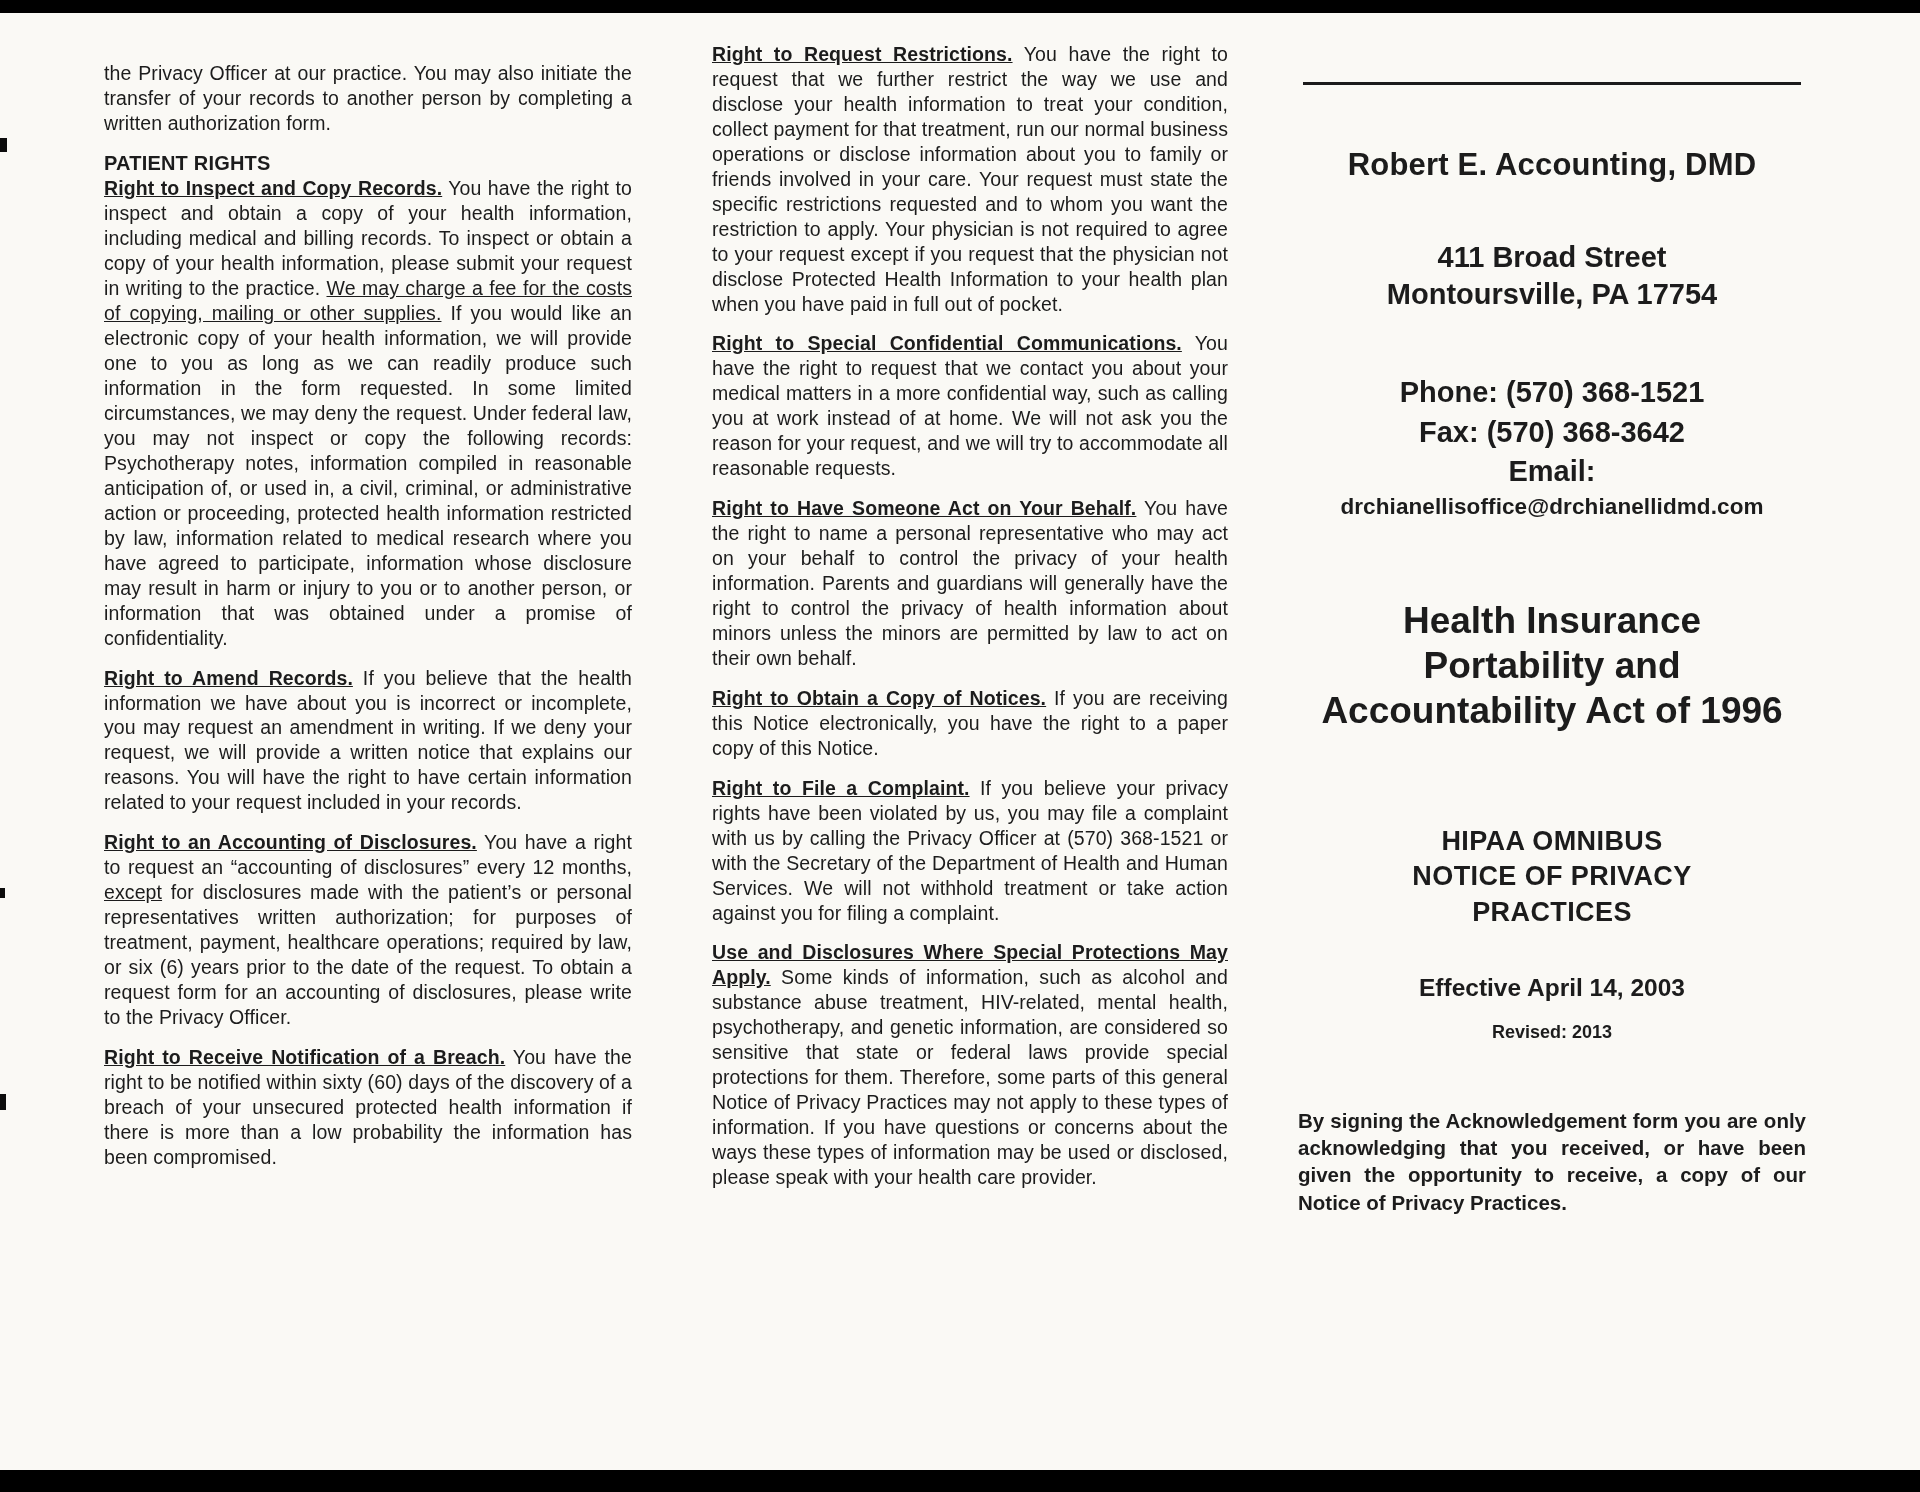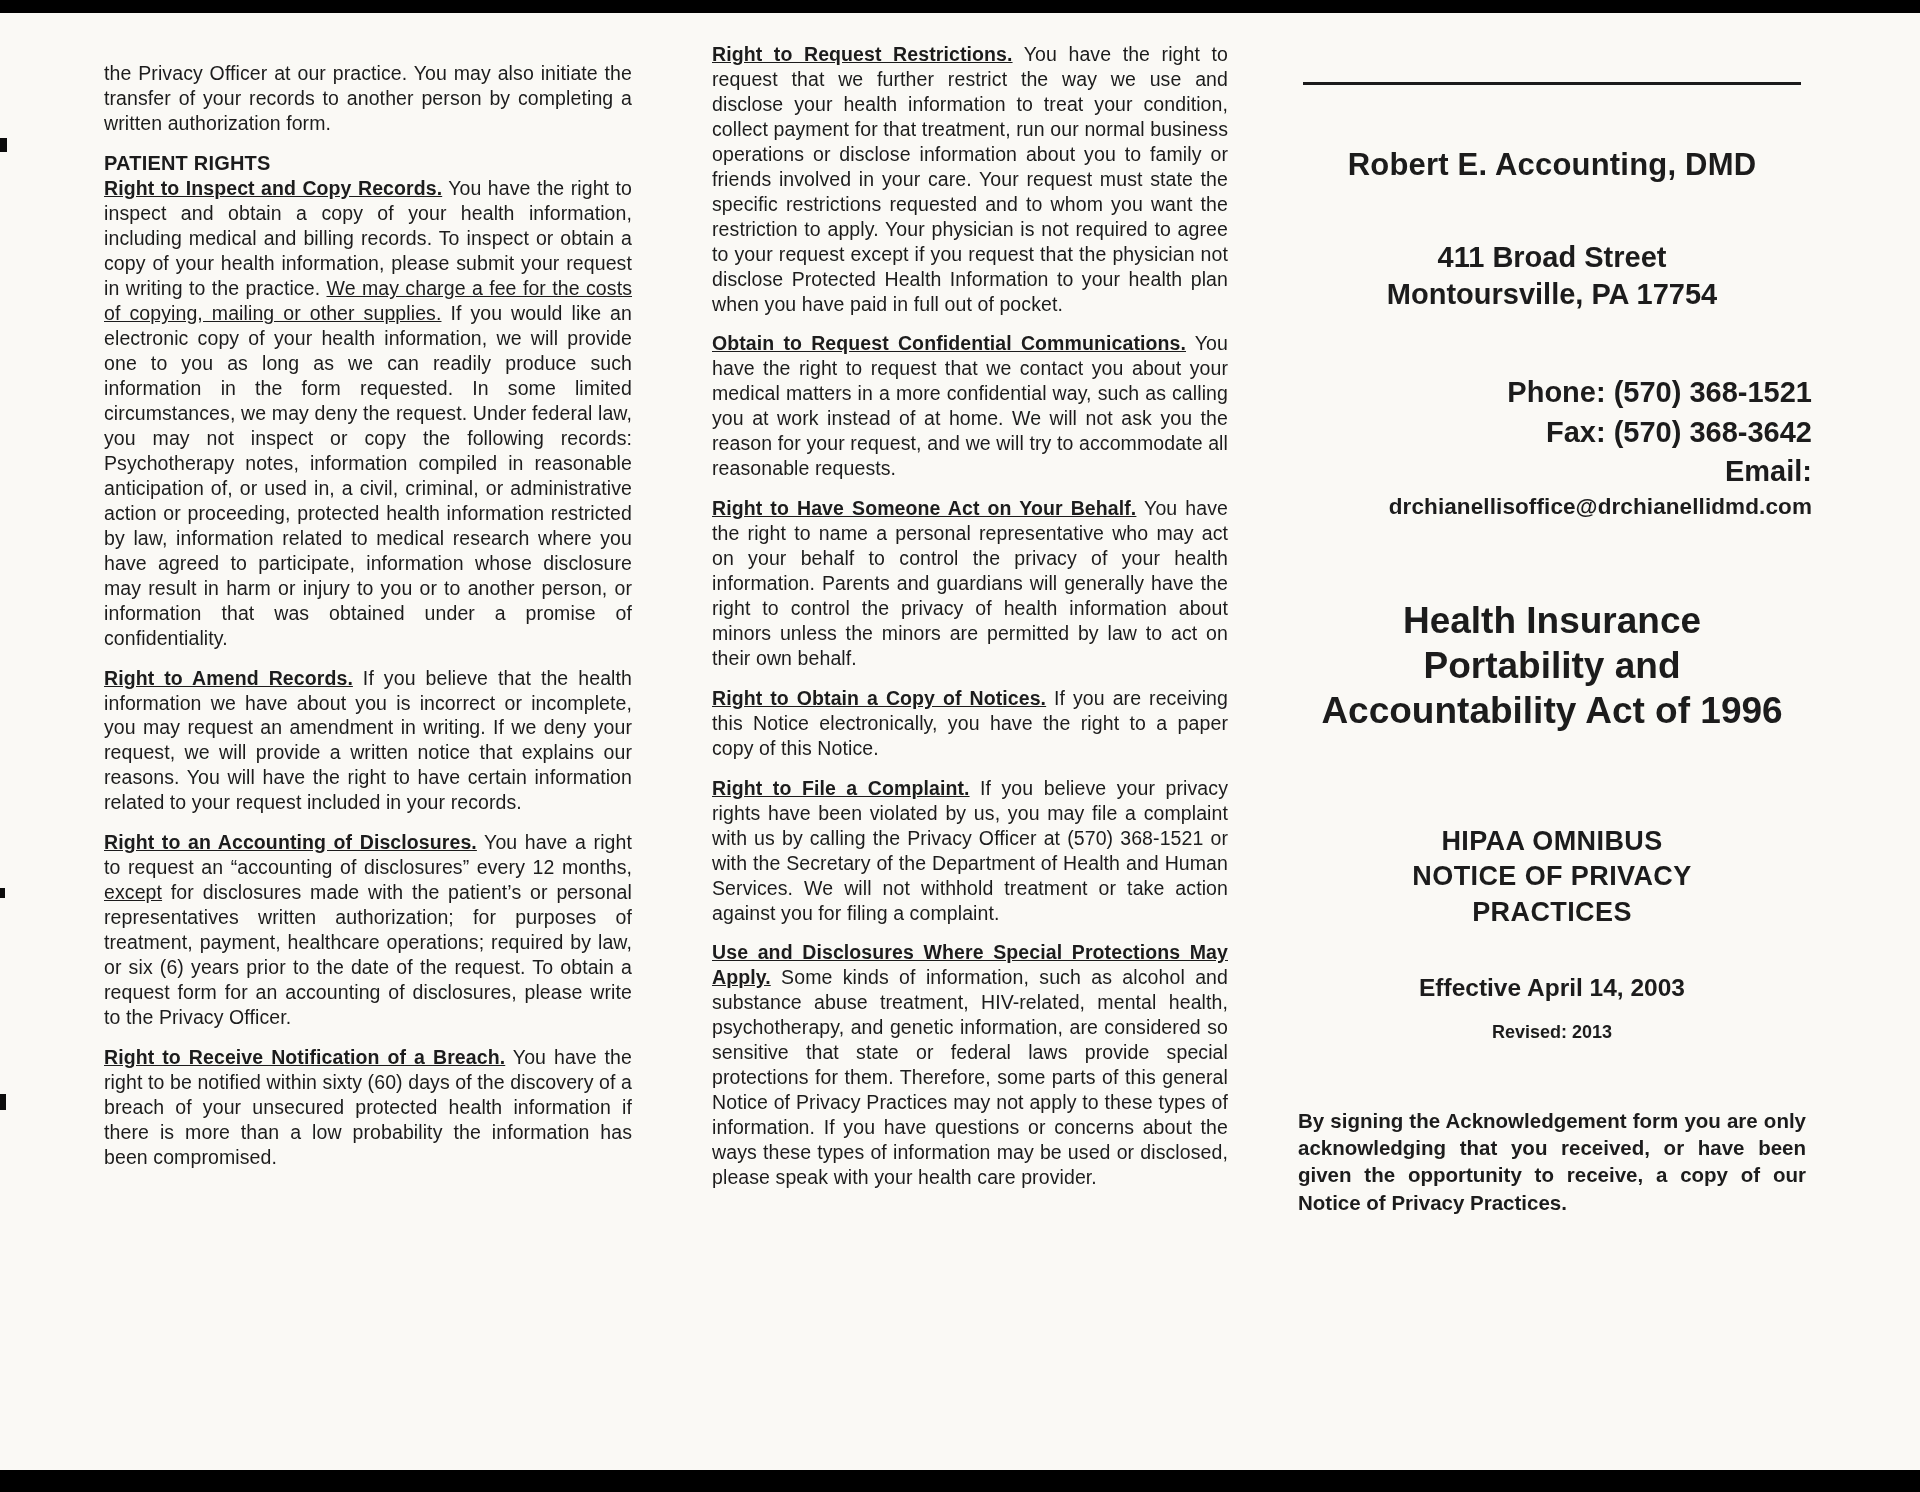--- a/index.html
+++ b/index.html
@@ -41,21 +41,21 @@
 
   .panel {
     position: absolute;
     left: 1292px; top: 60px; width: 520px;
     text-align: center;
     font-weight: bold;
   }
   .rule { height: 3px; background: #1b1b1b; width: 498px; margin: 22px auto 0 auto; }
   .practice-name { font-size: 31px; margin: 62px 0 0 0; letter-spacing: 0.2px; }
   .addr { font-size: 29px; line-height: 1.28; margin-top: 56px; }
-  .contact { font-size: 29px; line-height: 1.36; margin-top: 60px; text-align: right; }
+  .contact { font-size: 29px; line-height: 1.36; margin-top: 60px; }
   .contact .email { font-size: 22.5px; letter-spacing: 0.1px; }
   .act-title { font-size: 37px; line-height: 1.22; margin-top: 76px; white-space: pre-line; }
   .notice-title { font-size: 27px; line-height: 1.32; margin-top: 90px; white-space: pre-line; letter-spacing: 0.4px; }
   .effective { font-size: 24.5px; margin-top: 44px; }
   .revised { font-size: 18px; margin-top: 20px; }
   .ack {
     font-size: 20.5px; line-height: 1.32;
     margin: 64px 6px 0 6px;
     text-align: justify;
   }
@@ -74,21 +74,21 @@
   <div class="col col1">
       <p class="body-para"><span>the Privacy Officer at our practice. You may also initiate the transfer of your records to another person by completing a written authorization form.</span></p>
       <p class="col-heading">PATIENT RIGHTS</p>
       <p class="body-para"><span class="sec-title">Right to Inspect and Copy Records.</span><span> You have the right to inspect and obtain a copy of your health information, including medical and billing records. To inspect or obtain a copy of your health information, please submit your request in writing to the practice. </span><span class="u">We may charge a fee for the costs of copying, mailing or other supplies.</span><span> If you would like an electronic copy of your health information, we will provide one to you as long as we can readily produce such information in the form requested. In some limited circumstances, we may deny the request. Under federal law, you may not inspect or copy the following records: Psychotherapy notes, information compiled in reasonable anticipation of, or used in, a civil, criminal, or administrative action or proceeding, protected health information restricted by law, information related to medical research where you have agreed to participate, information whose disclosure may result in harm or injury to you or to another person, or information that was obtained under a promise of confidentiality.</span></p>
       <p class="body-para"><span class="sec-title">Right to Amend Records.</span><span> If you believe that the health information we have about you is incorrect or incomplete, you may request an amendment in writing. If we deny your request, we will provide a written notice that explains our reasons. You will have the right to have certain information related to your request included in your records.</span></p>
       <p class="body-para"><span class="sec-title">Right to an Accounting of Disclosures.</span><span> You have a right to request an “accounting of disclosures” every 12 months, </span><span class="u">except</span><span> for disclosures made with the patient’s or personal representatives written authorization; for purposes of treatment, payment, healthcare operations; required by law, or six (6) years prior to the date of the request. To obtain a request form for an accounting of disclosures, please write to the Privacy Officer.</span></p>
       <p class="body-para"><span class="sec-title">Right to Receive Notification of a Breach.</span><span> You have the right to be notified within sixty (60) days of the discovery of a breach of your unsecured protected health information if there is more than a low probability the information has been compromised.</span></p>
     </div>
   <div class="col col2">
       <p class="body-para"><span class="sec-title">Right to Request Restrictions.</span><span> You have the right to request that we further restrict the way we use and disclose your health information to treat your condition, collect payment for that treatment, run our normal business operations or disclose information about you to family or friends involved in your care. Your request must state the specific restrictions requested and to whom you want the restriction to apply. Your physician is not required to agree to your request except if you request that the physician not disclose Protected Health Information to your health plan when you have paid in full out of pocket.</span></p>
-      <p class="body-para"><span class="sec-title">Obtain to Request Confidential Communications.</span><span> You have the right to request that we contact you about your medical matters in a more confidential way, such as calling you at work instead of at home. We will not ask you the reason for your request, and we will try to accommodate all reasonable requests.</span></p>
+      <p class="body-para"><span class="sec-title">Right to Special Confidential Communications.</span><span> You have the right to request that we contact you about your medical matters in a more confidential way, such as calling you at work instead of at home. We will not ask you the reason for your request, and we will try to accommodate all reasonable requests.</span></p>
       <p class="body-para"><span class="sec-title">Right to Have Someone Act on Your Behalf.</span><span> You have the right to name a personal representative who may act on your behalf to control the privacy of your health information. Parents and guardians will generally have the right to control the privacy of health information about minors unless the minors are permitted by law to act on their own behalf.</span></p>
       <p class="body-para"><span class="sec-title">Right to Obtain a Copy of Notices.</span><span> If you are receiving this Notice electronically, you have the right to a paper copy of this Notice.</span></p>
       <p class="body-para"><span class="sec-title">Right to File a Complaint.</span><span> If you believe your privacy rights have been violated by us, you may file a complaint with us by calling the Privacy Officer at (570) 368-1521 or with the Secretary of the Department of Health and Human Services. We will not withhold treatment or take action against you for filing a complaint.</span></p>
       <p class="body-para"><span class="sec-title">Use and Disclosures Where Special Protections May Apply.</span><span> Some kinds of information, such as alcohol and substance abuse treatment, HIV-related, mental health, psychotherapy, and genetic information, are considered so sensitive that state or federal laws provide special protections for them. Therefore, some parts of this general Notice of Privacy Practices may not apply to these types of information. If you have questions or concerns about the ways these types of information may be used or disclosed, please speak with your health care provider.</span></p>
     </div>
 
   <div class="panel">
     <div class="rule"></div>
     <div class="practice-name">Robert E. Accounting, DMD</div>
     <div class="addr">

